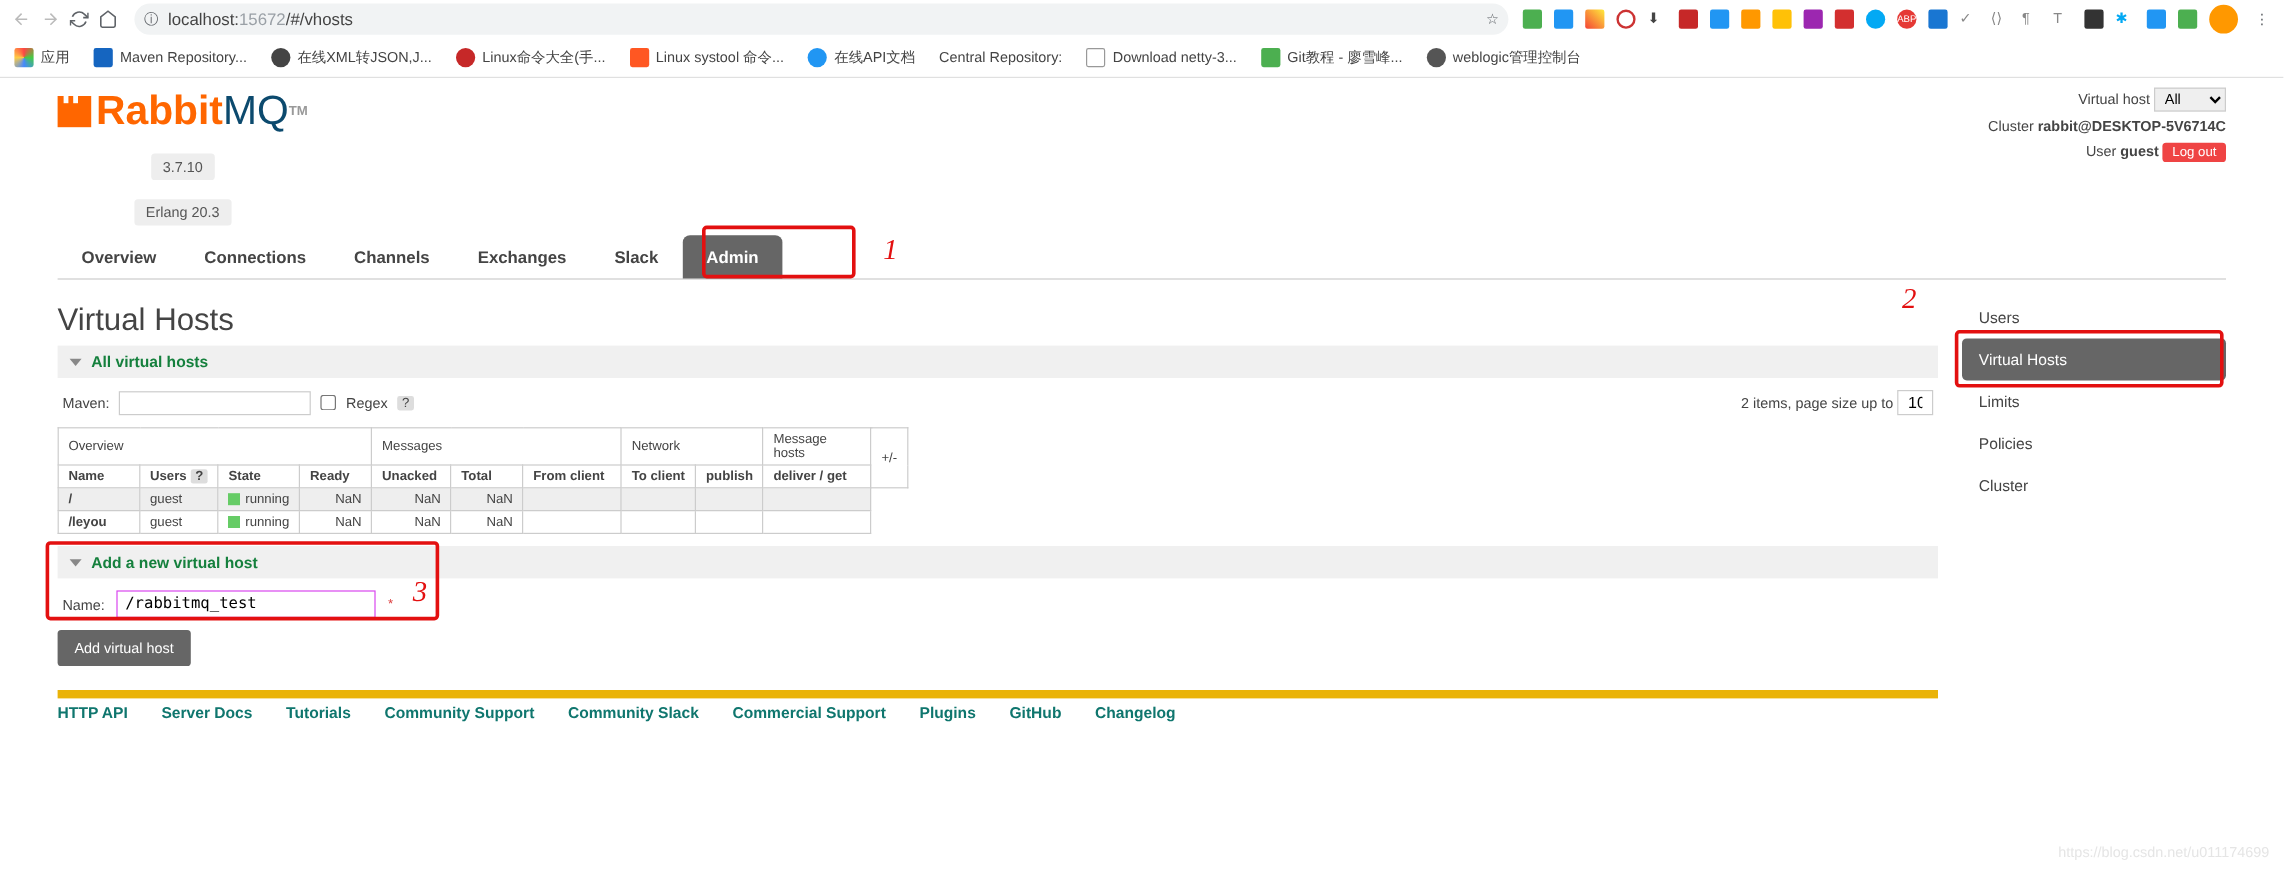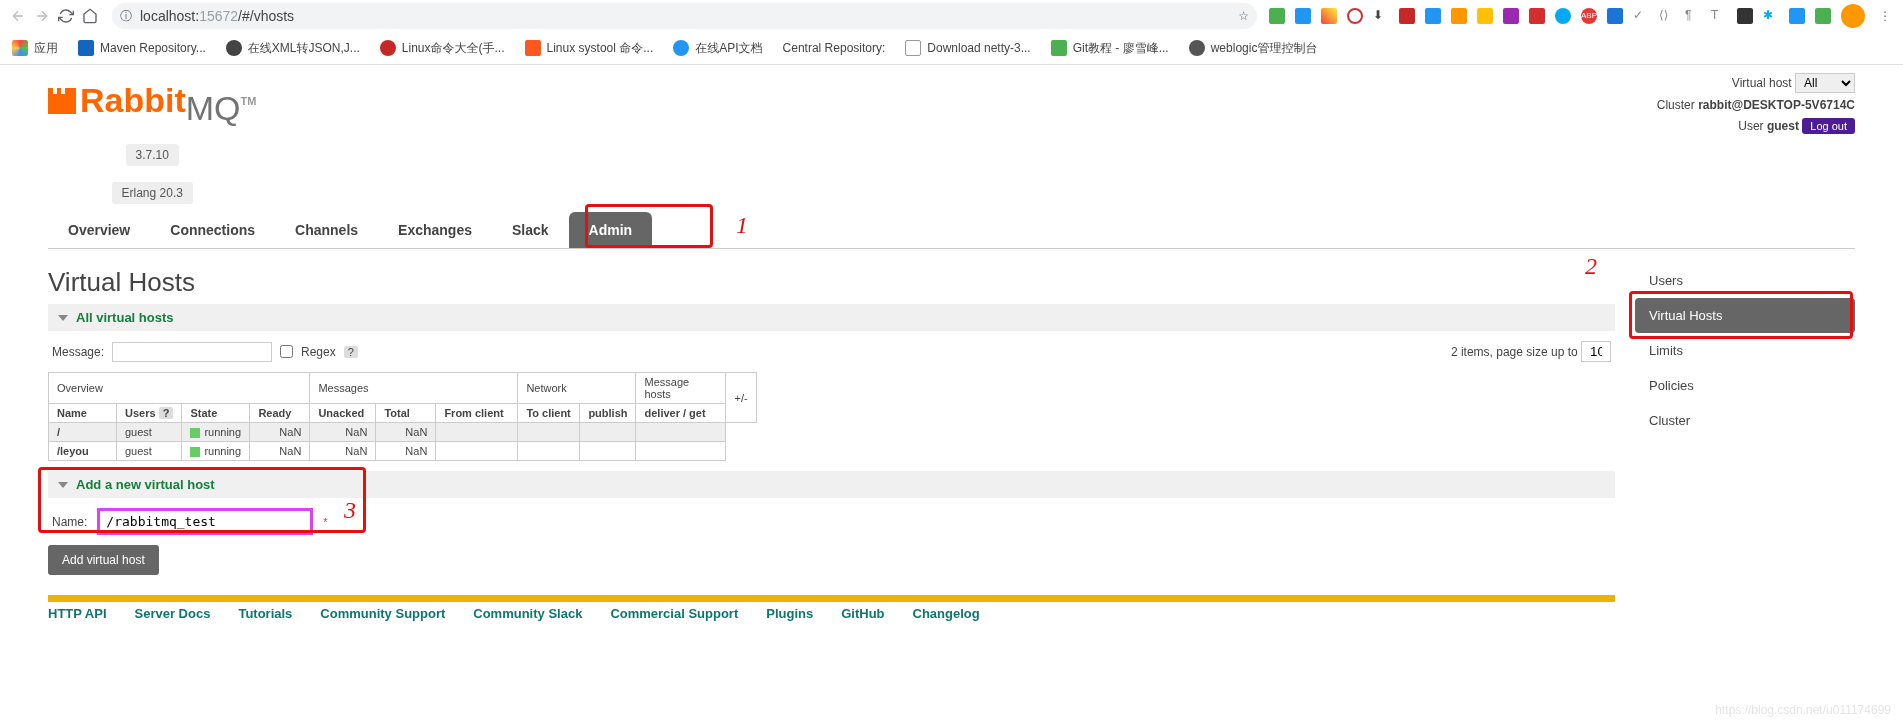--- a/index.html
+++ b/index.html
@@ -23,27 +23,27 @@
     
     .content { padding: 8px 48px 20px; }
     .top-bar { display: flex; justify-content: space-between; align-items: flex-start; }
     .logo-area { display: flex; align-items: center; gap: 16px; flex-direction: column; }
     .logo { font-size: 34px; font-weight: bold; display: flex; align-items: center; }
     .logo-icon { width: 28px; height: 26px; background: #f60; margin-right: 4px; position: relative; }
     .logo-icon::before, .logo-icon::after { content: ''; position: absolute; background: #fff; width: 4px; height: 6px; top: 0; }
     .logo-icon::before { left: 5px; }
     .logo-icon::after { left: 13px; }
     .logo .main-txt { color: #f60; }
-    .logo .sub-txt { color: #737373; font-weight: normal; margin-top: 16px; }
+    .logo .sub-txt { color: #0c4a6e; font-weight: normal; }
     .logo .tm { color: #999; font-size: 11px; vertical-align: top; }
     .version-badge { background: #eee; border-radius: 3px; padding: 4px 10px; font-size: 12px; color: #555; }
     .status-area { text-align: right; font-size: 12px; line-height: 1.8; }
     .refresh-select { border: 1px solid #ccc; padding: 2px 4px; font-size: 12px; }
     .vhost-select { border: 1px solid #ccc; padding: 1px 4px; font-size: 12px; width: 60px; }
-    .logout-btn { background: #4c1d95; color: #fff; border: none; padding: 2px 8px; font-size: 11px; cursor: pointer; border-radius: 3px; }
+    .logout-btn { background: #ef4444; color: #fff; border: none; padding: 2px 8px; font-size: 11px; cursor: pointer; border-radius: 3px; }
     
     
     .nav-tabs { display: flex; border-bottom: 1px solid #ccc; margin-top: 8px; position: relative; }
     .nav-tab { padding: 10px 20px; font-size: 14px; font-weight: bold; color: #444; cursor: pointer; }
     .nav-tab.active { background: #666; color: #fff; border-radius: 6px 6px 0 0; }
     
     
     .anno-box { position: absolute; border: 3px solid #e31010; border-radius: 4px; pointer-events: none; z-index: 100; }
     .anno-num { position: absolute; color: #e31010; font-size: 24px; font-style: italic; font-weight: normal; font-family: serif; z-index: 100; }
     
@@ -68,21 +68,21 @@
     
     
     .vhost-table { border-collapse: collapse; font-size: 11px; }
     .vhost-table th, .vhost-table td { border: 1px solid #ccc; padding: 3px 8px; text-align: left; }
     .vhost-table th { background: #fff; font-weight: bold; }
     .vhost-table th.group-header { text-align: left; font-weight: normal; font-size: 11px; }
     .vhost-table td.num { text-align: right; }
     .plus-minus { border: 1px solid #ccc; padding: 3px 8px; cursor: pointer; display: table-cell; vertical-align: middle; }
     .running-ind { width: 10px; height: 10px; background: #6c6; display: inline-block; margin-right: 4px; vertical-align: middle; }
     
-    .name-input { border: 3px solid #d946ef; padding: 3px 6px; font-family: monospace; font-size: 13px; width: 216px; }
+    .name-input { border: 1px solid #d946ef; padding: 3px 6px; font-family: monospace; font-size: 13px; width: 216px; }
     .form-row { display: flex; align-items: center; gap: 10px; padding: 10px 4px 6px; }
     .required-ast { color: #d44; font-size: 11px; }
     .add-btn { background: #666; color: #fff; border: none; padding: 8px 14px; font-size: 12px; cursor: pointer; border-radius: 3px; margin-top: 4px; }
     
     
     .footer { border-top: 7px solid #eab308; margin-top: 20px; padding: 4px 0; display: flex; gap: 28px; font-size: 13px; font-weight: bold; color: #0f766e; }
     .footer-link { cursor: pointer; }
     
     .watermark { position: fixed; bottom: 8px; right: 12px; color: #e5e5e5; font-size: 12px; }
   </style>
@@ -231,21 +231,21 @@
   <div class="main-area">
     <div class="main-left">
       <h1>Virtual Hosts</h1>
 
       <div class="section">
         <div class="section-header">
           <div class="toggle-tri"></div>
           <span>All virtual hosts</span>
         </div>
         <div class="filter-row">
-          <span>Message:</span>
+          <span>Maven:</span>
           <input type="text" style="">
           <input type="checkbox" style="">
           <span>Regex</span>
           <span class="help-q">?</span>
           <div class="page-info">
             <span>2 items, page size up to</span>
             <input value="100" style="">
           </div>
         </div>
 

